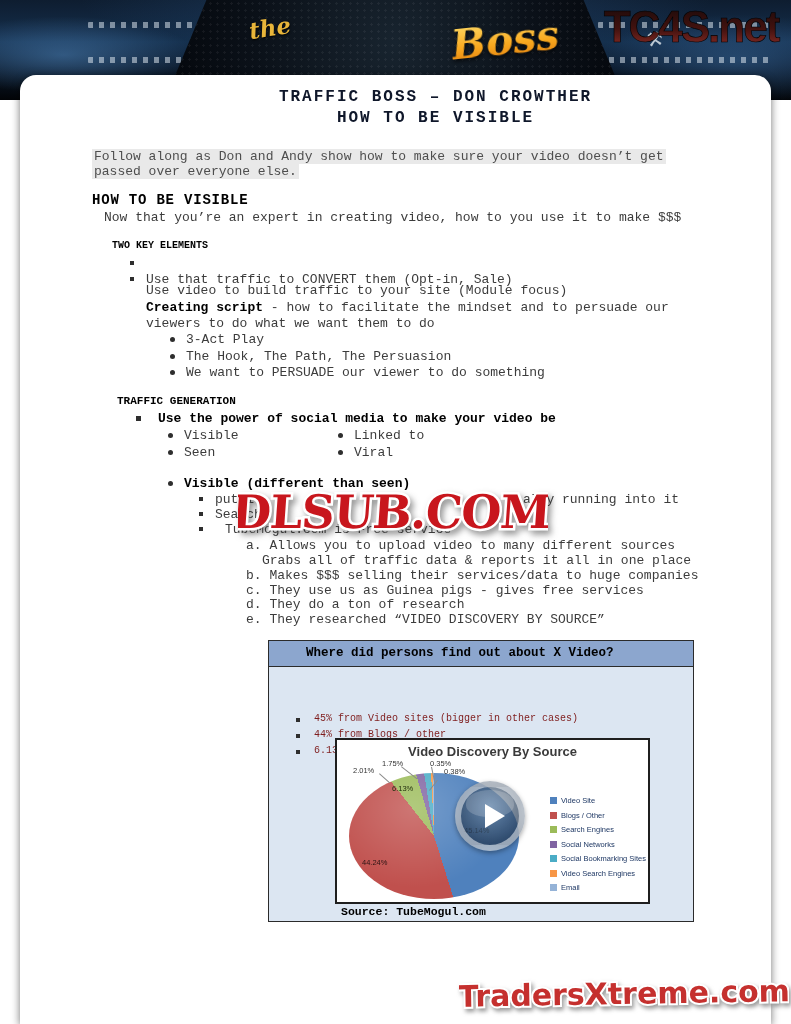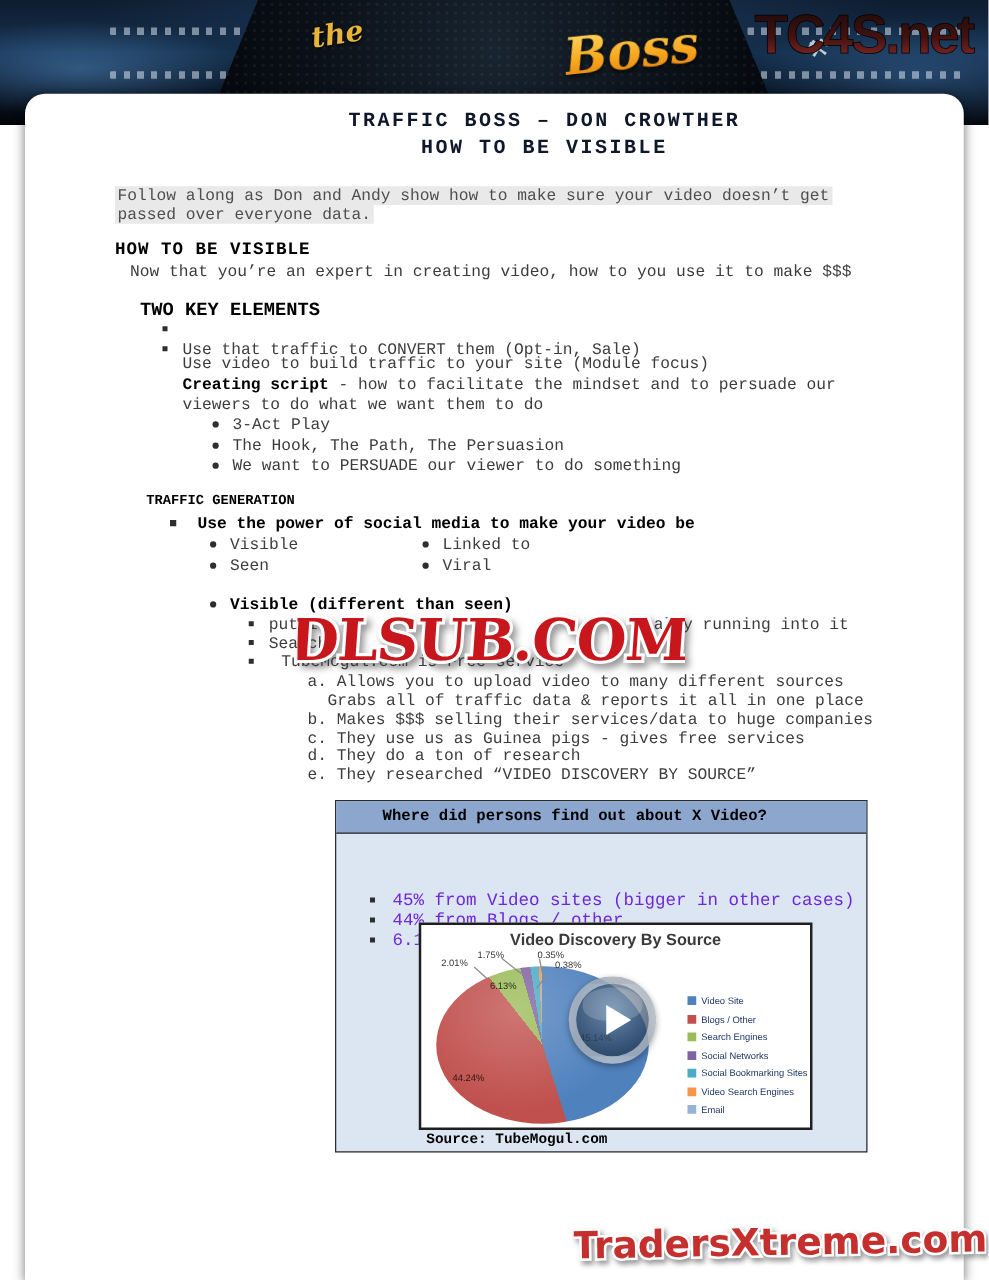--- a/index.html
+++ b/index.html
@@ -58,21 +58,21 @@
   
   .watermark{position:absolute;left:238px;top:481px;z-index:6;}
   .footer{position:absolute;right:2px;top:970px;z-index:6;}
 
   
   .callout{position:absolute;left:268px;top:640px;width:426px;height:282px;z-index:4;
     border:1px solid #2b2b2b;background:#dce6f2;box-sizing:border-box;}
   .callout-header{position:absolute;left:0;top:0;right:0;height:26px;background:#8ca6ce;
     border-bottom:1px solid #2b2b2b;box-sizing:border-box;}
   .callout-header span{position:absolute;left:9px;top:5px;font-size:12.5px;font-weight:bold;color:#000;margin-left:28px;}
-  .co-line{position:absolute;white-space:nowrap;font-size:14px;color:#6d28d9;}
+  .co-line{position:absolute;white-space:nowrap;font-size:10px;color:#7f1d1d;}
 
   
   .chart{position:absolute;left:66px;top:97px;width:315px;height:166px;background:#fff;
     border:2px solid #1f1f1f;box-sizing:border-box;
     font-family:"Liberation Sans",sans-serif;}
   .chart-title{position:absolute;left:0;right:0;top:4px;text-align:center;
     font-weight:bold;font-size:13px;color:#3a3a3a;}
   .pie{position:absolute;left:12px;top:33px;width:170px;height:126px;border-radius:50%;}
   .pie-sheen{position:absolute;left:12px;top:33px;width:170px;height:126px;border-radius:50%;
     background:radial-gradient(ellipse at 38% 28%, rgba(255,255,255,.22), transparent 62%);}
@@ -134,26 +134,26 @@
   </svg>
 
   <div class="card"></div>
 
   <div class="doc">
 
     <div class="abs title t1">TRAFFIC BOSS – DON CROWTHER</div>
     <div class="abs title t2">HOW TO BE VISIBLE</div>
 
     <div class="abs" style="left:92px;top:149px;"><span class="hl">Follow along as Don and Andy show how to make sure your video doesn’t get</span></div>
-    <div class="abs" style="left:92px;top:164px;"><span class="hl">passed over everyone data.</span></div>
+    <div class="abs" style="left:92px;top:164px;"><span class="hl">passed over everyone else.</span></div>
 
     <div class="abs bk" style="left:92px;top:192px;font-size:14px;letter-spacing:.8px;">HOW TO BE VISIBLE</div>
     <div class="abs" style="left:104px;top:210px;">Now that you’re an expert in creating video, how to you use it to make $$$</div>
 
-    <div class="abs bk" style="left:112px;top:240px;font-size:15px;">TWO KEY ELEMENTS</div>
+    <div class="abs bk" style="left:112px;top:240px;font-size:10px;">TWO KEY ELEMENTS</div>
     <span class="sqb" style="left:130px;top:261px;"></span>
     <div class="abs" style="left:146px;top:256px;margin-top:27px;">Use video to build traffic to your site (Module focus)</div>
     <span class="sqb" style="left:130px;top:277px;"></span>
     <div class="abs" style="left:146px;top:272px;">Use that traffic to CONVERT them (Opt-in, Sale)</div>
 
     <div class="abs" style="left:146px;top:300px;"><span class="bk">Creating script</span><span> - how to facilitate the mindset and to persuade our</span></div>
     <div class="abs" style="left:146px;top:316px;">viewers to do what we want them to do</div>
 
     <span class="rdb" style="left:170px;top:337px;"></span>
     <div class="abs" style="left:186px;top:332px;">3-Act Play</div>

